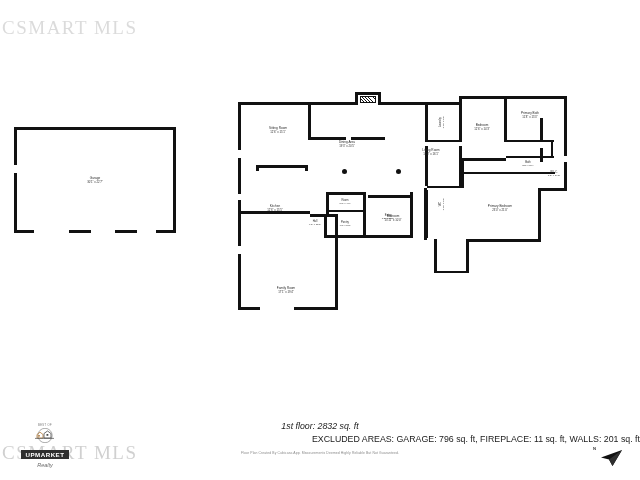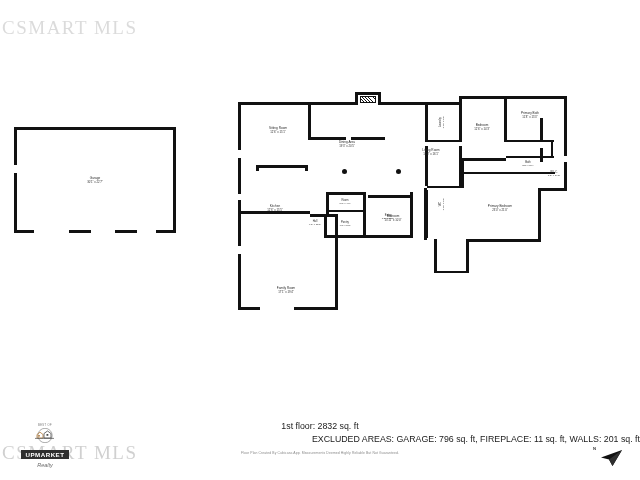--- a/index.html
+++ b/index.html
@@ -86,20 +86,21 @@
   #footer .total {
     font-size: 9.5px;
     font-weight: bold;
     color: #000000;
     line-height: 1.45;
   }
   #footer .floor {
     font-size: 8.8px;
     color: #1a1a1a;
     line-height: 1.45;
+    font-style: italic;
   }
   #footer .excluded {
     font-size: 8.8px;
     color: #1a1a1a;
     line-height: 1.55;
     text-align: right;
   }
   #footer .disclaimer {
     margin-top: 5px;
     font-size: 3.4px;

